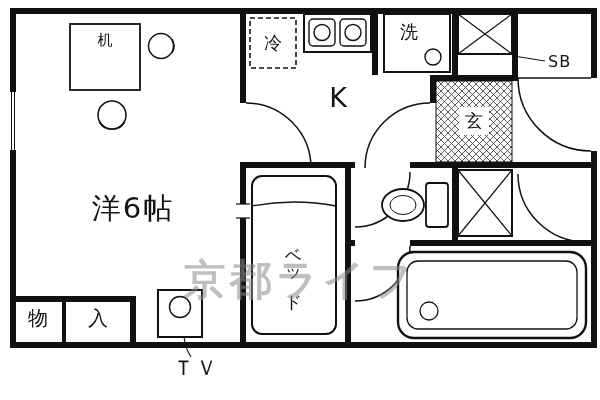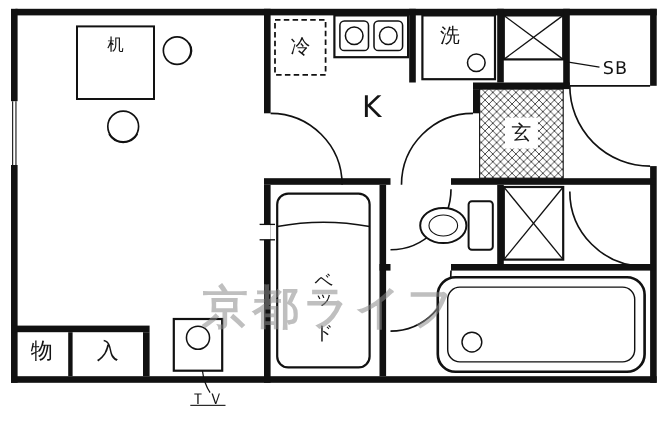--- a/index.html
+++ b/index.html
@@ -7,21 +7,21 @@
     position:relative;width:600px;height:400px;background:#fff;
     font-family:"DejaVu Sans","Liberation Sans",sans-serif;
     overflow:hidden;color:#141414;
   }
   #plan-svg{position:absolute;left:0;top:0;}
   .lbl{position:absolute;color:#141414;white-space:nowrap;}
   #lbl-desk{left:72px;top:31px;width:66px;text-align:center;font-size:15px;}
   #lbl-yo6{left:58px;top:189px;width:150px;text-align:center;font-size:29px;letter-spacing:2px;}
   #lbl-mono{left:14px;top:305px;width:48px;text-align:center;font-size:20px;}
   #lbl-iri{left:66px;top:305px;width:64px;text-align:center;font-size:20px;}
-  #lbl-tv{left:173px;top:354px;font-size:14px;letter-spacing:2px;text-decoration:underline;}
+  #lbl-tv{left:173px;top:354px;font-size:21px;letter-spacing:2px;}
   #lbl-rei{left:250px;top:18px;width:46px;height:50px;line-height:50px;text-align:center;font-size:18px;}
   #lbl-k{left:316px;top:82px;width:44px;text-align:center;font-size:27px;}
   #lbl-sen{left:384px;top:20px;width:50px;text-align:center;font-size:18px;}
   #lbl-gen{left:459px;top:107px;width:30px;height:28px;line-height:28px;text-align:center;font-size:18px;background:#fff;}
   #lbl-sb{left:548px;top:52px;font-size:16px;letter-spacing:1px;text-align:right;}
   #lbl-bed{left:283px;top:236px;font-size:17px;letter-spacing:4px;writing-mode:vertical-rl;}
   #lbl-wm{left:150px;top:252px;width:300px;text-align:center;font-size:42px;font-weight:600;
           color:#8c8c8c;opacity:.55;letter-spacing:4px;}
 </style>
 </head>
@@ -146,19 +146,20 @@
       <path d="M184,337 C185,345 187,351 191,357" stroke-width="1.1"></path>
     </g>
   </svg>
 
   <div class="lbl" id="lbl-desk">机</div>
   <div class="lbl" id="lbl-rei">冷</div>
   <div class="lbl" id="lbl-sen">洗</div>
   <div class="lbl" id="lbl-k">K</div>
   <div class="lbl" id="lbl-sb">SB</div>
   <div class="lbl" id="lbl-gen">玄</div>
+  <div class="lbl" id="lbl-yo6">洋6帖</div>
   <div class="lbl" id="lbl-bed">ベッド</div>
   <div class="lbl" id="lbl-mono">物</div>
   <div class="lbl" id="lbl-iri">入</div>
   <div class="lbl" id="lbl-tv">ＴＶ</div>
   <div class="lbl" id="lbl-wm">京都ライフ</div>
 
 </div>
 
 </body></html>

